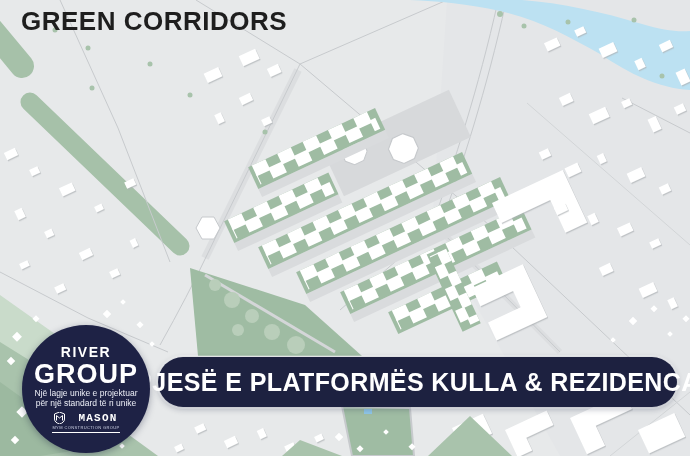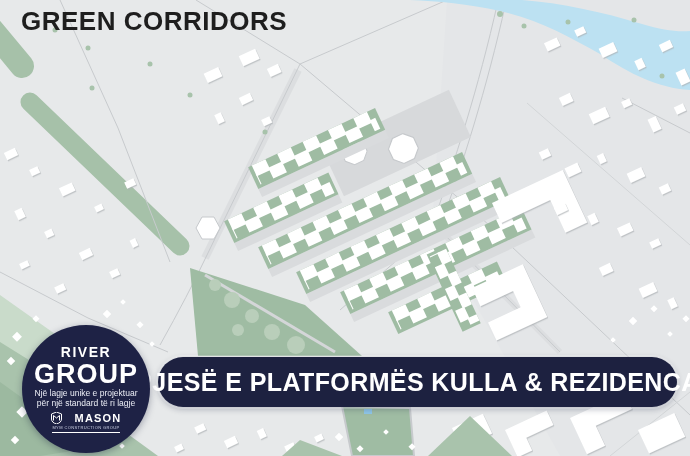--- a/index.html
+++ b/index.html
@@ -15,21 +15,21 @@
   .badge{
     position:absolute;left:22px;top:325px;width:128px;height:128px;border-radius:50%;
     background:#1e2245;color:#fff;display:flex;flex-direction:column;align-items:center;
     justify-content:center;text-align:center;box-shadow:0 2px 7px rgba(20,25,55,.35);
     z-index:3;
   }
   .badge .b-river{font-size:14px;font-weight:700;letter-spacing:1.5px;line-height:15px;}
   .badge .b-park{font-size:27px;font-weight:700;letter-spacing:1px;line-height:27px;margin-top:1px;}
   .badge .b-rezidence{font-size:16px;font-weight:700;letter-spacing:1px;line-height:17px;margin-top:1px;}
   .badge .b-tag{font-size:8.5px;line-height:10px;color:#eceef6;margin-top:0;}
-  .badge .b-brand-row{display:flex;align-items:center;gap:13px;margin-top:4px;}
+  .badge .b-brand-row{display:flex;align-items:center;gap:13px;margin-top:4px;font-family:Liberation Mono, monospace;}
   .badge .b-brand{font-size:11px;font-weight:700;letter-spacing:1.2px;line-height:11px;}
   .badge .b-brand-sub{font-size:4px;letter-spacing:.4px;color:#cfd3e6;line-height:5px;
     border-bottom:1px solid #fff;padding-bottom:2px;margin-top:1px;}
   .banner{
     position:absolute;left:158px;top:357px;width:519px;height:50px;border-radius:26px;
     background:#1d2140;display:flex;align-items:center;justify-content:center;
     box-shadow:0 0 0 2px rgba(255,255,255,.22), 0 2px 6px rgba(20,25,55,.3);
     z-index:2;
   }
   .banner span{color:#fff;font-size:25px;font-weight:700;letter-spacing:.4px;white-space:nowrap;}
@@ -269,21 +269,21 @@
     </g>
   </svg>
 
   <h1 class="page-title">GREEN CORRIDORS</h1>
 
   <div class="badge">
     <div class="b-river">RIVER</div>
     <div class="b-park">GROUP</div>
     <div class="b-tag">
       <div>Një lagje unike e projektuar</div>
-      <div>për një standard të ri lagje</div>
+      <div>për një standard të ri unike</div>
     </div>
     <div class="b-brand-row">
       <svg width="11" height="12" viewBox="0 0 11 12">
         <path d="M5.5,0 L10.5,2 V7 C10.5,9.5 8.5,11.2 5.5,12 C2.5,11.2 0.5,9.5 0.5,7 V2 Z" fill="none" stroke="#ffffff" stroke-width="1"></path>
         <path d="M2.5,8.5 V3.5 L5.5,6 L8.5,3.5 V8.5" fill="none" stroke="#ffffff" stroke-width="1"></path>
       </svg>
       <span class="b-brand">MASON</span>
     </div>
     <div class="b-brand-sub">MYM CONSTRUCTION GROUP</div>
   </div>

